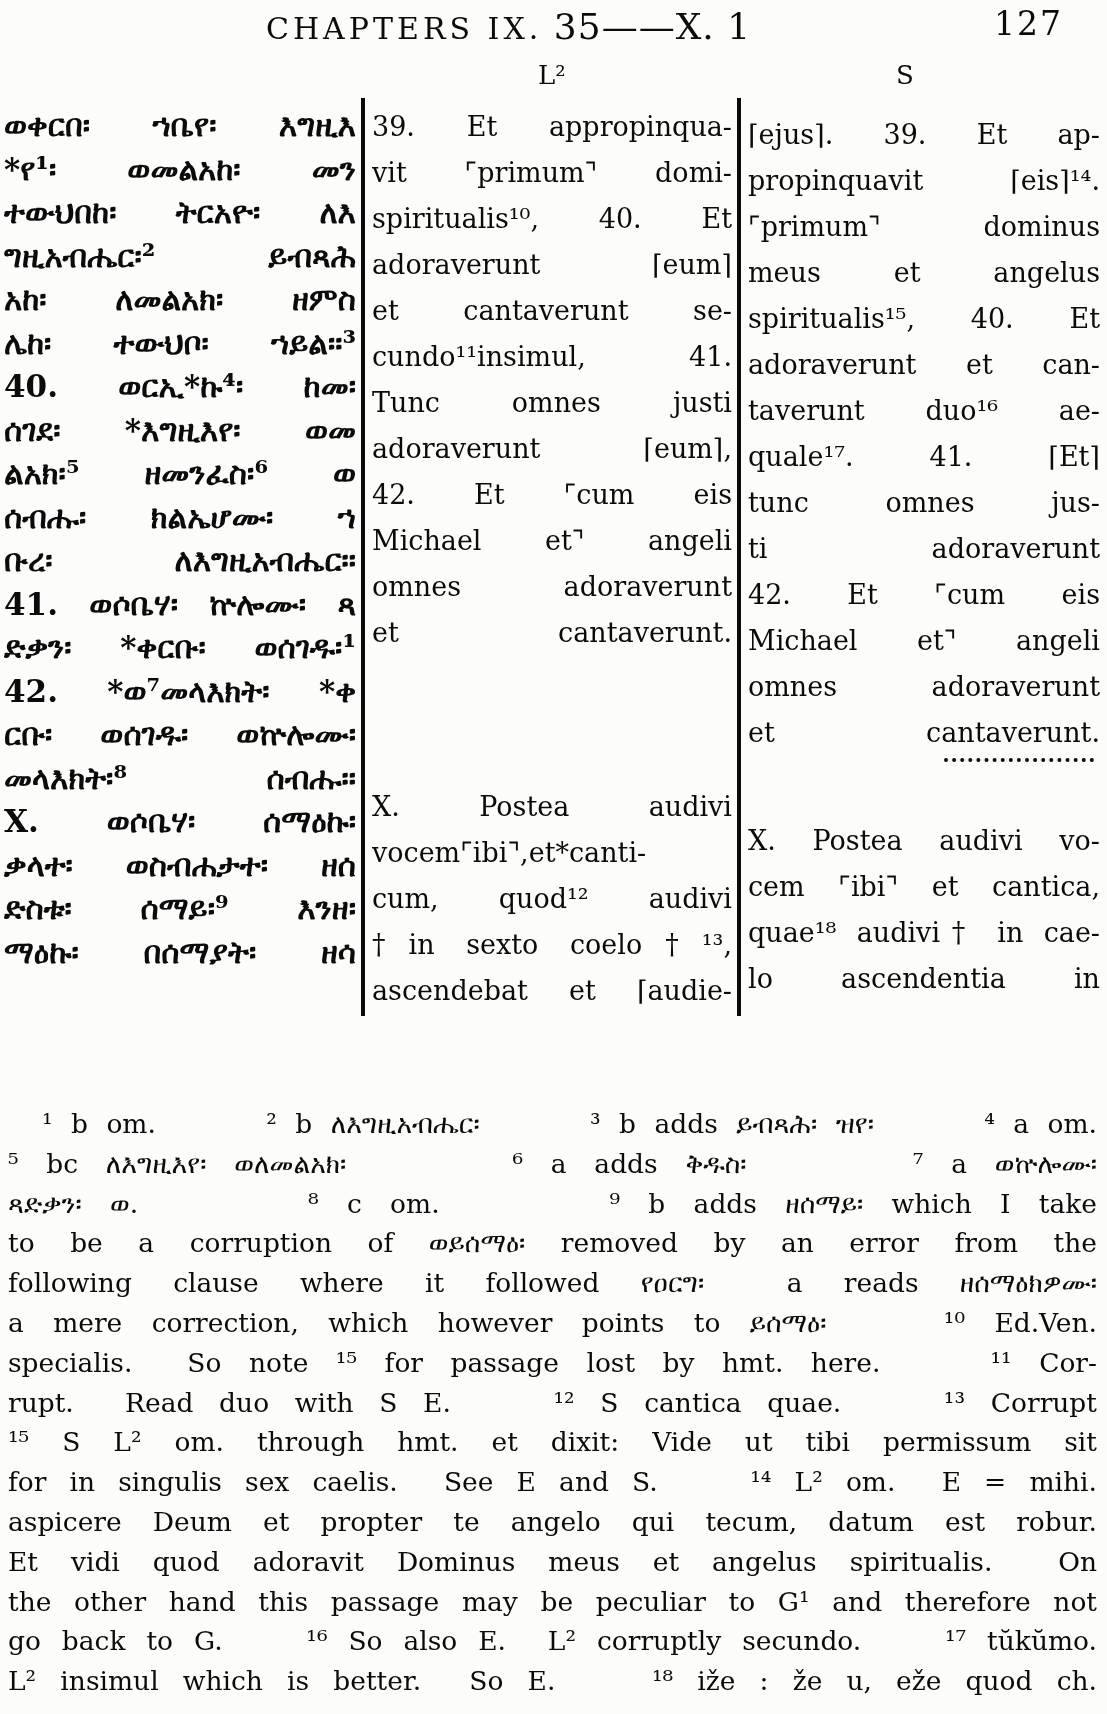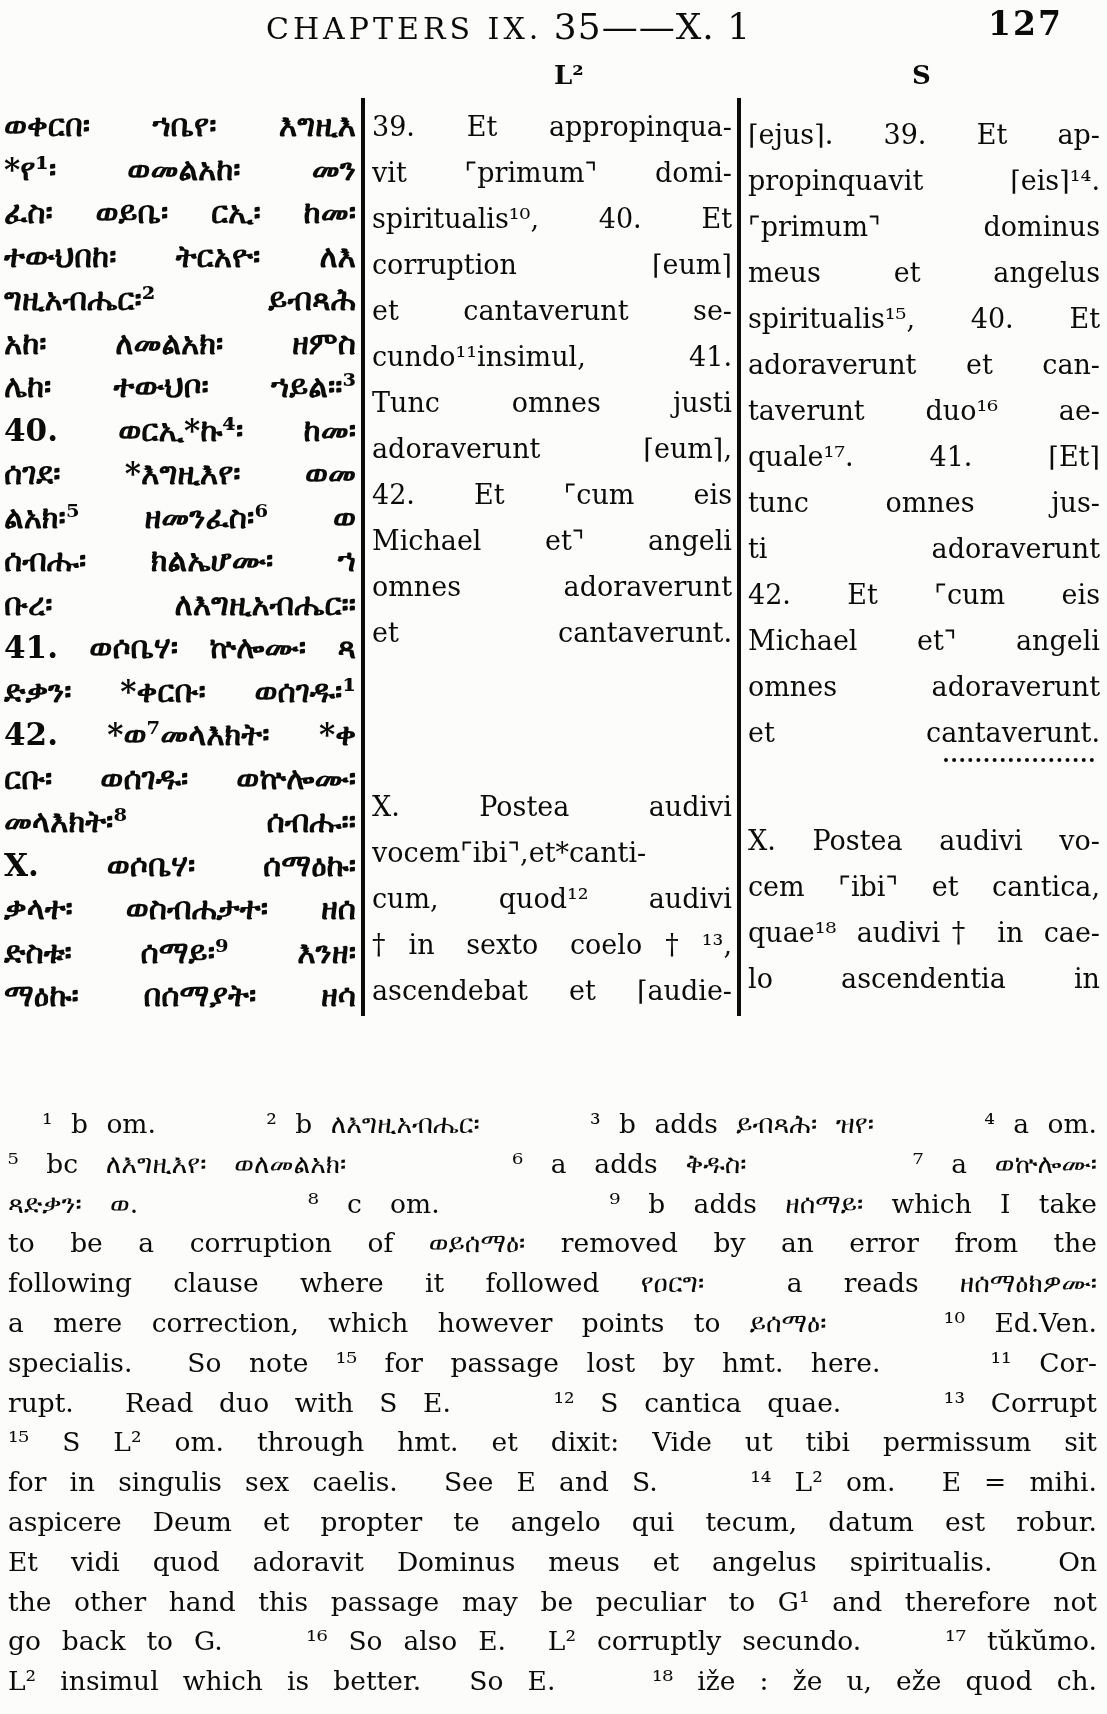--- a/index.html
+++ b/index.html
@@ -6,24 +6,24 @@
   .page {
     position:relative; width:1107px; height:1714px;
     background:#fcfcfa; color:#0b0b0b; overflow:hidden;
     font-family:"DejaVu Serif","Liberation Serif",serif;
   }
   
   .header { position:relative; height:60px; }
   .title { position:absolute; left:266px; top:6px; font-size:30px; letter-spacing:2px; white-space:nowrap; }
   .title .chapters { letter-spacing:4px; }
   .title .range { font-size:36px; letter-spacing:1px;text-align:right; }
-  .pagenum { position:absolute; right:44px; top:4px; font-size:33px; font-weight:bold; letter-spacing:2px; }
+  .pagenum { position:absolute; right:44px; top:4px; font-size:33px; font-weight:normal; letter-spacing:2px; }
   
   .collabels { position:relative; height:38px; }
-  .col-label { position:absolute; font-size:26px; font-weight:bold;margin-left:16px; }
+  .col-label { position:absolute; font-size:26px; font-weight:normal; }
   .label-l2 { left:538px; }
   .label-s  { left:896px; }
   
   .body { position:relative; height:985px; }
   .vrule { position:absolute; top:0; width:4px; height:918px; background:#0b0b0b; }
   .vrule1 { left:361px; }
   .vrule2 { left:737px; }
   .col { position:absolute; top:6px; overflow:hidden; }
   .col-eth { left:4px;   width:352px; }
   .col-l2  { left:372px; width:360px; }
@@ -66,21 +66,20 @@
   </div>
 
   <div class="body">
     <div class="vrule vrule1"></div>
     <div class="vrule vrule2"></div>
 
     <div class="col col-eth">
       <div>
           <div class="eline">ወቀርበ፡ ኀቤየ፡ እግዚእ</div>
           <div class="eline">*የ¹፡ ወመልአከ፡ መን</div>
-          <div class="eline">ፈስ፡ ወይቤ፡ ርኢ፡ ከመ፡</div>
           <div class="eline">ተውህበከ፡ ትርአዮ፡ ለእ</div>
           <div class="eline">ግዚአብሔር፡² ይብጻሕ</div>
           <div class="eline">አከ፡ ለመልአክ፡ ዘምስ</div>
           <div class="eline">ሌከ፡ ተውህቦ፡ ኀይል።³</div>
           <div class="eline">40. ወርኢ*ኩ⁴፡ ከመ፡</div>
           <div class="eline">ሰገደ፡ *እግዚእየ፡ ወመ</div>
           <div class="eline">ልአክ፡⁵ ዘመንፈስ፡⁶ ወ</div>
           <div class="eline">ሰብሑ፡ ክልኤሆሙ፡ ኀ</div>
           <div class="eline">ቡረ፡ ለእግዚአብሔር።</div>
           <div class="eline">41. ወሶቤሃ፡ ኵሎሙ፡ ጻ</div>
@@ -93,21 +92,21 @@
           <div class="eline">ድስቱ፡ ሰማይ፡⁹ እንዘ፡</div>
           <div class="eline">ማዕኩ፡ በሰማያት፡ ዘሳ</div>
         </div>
     </div>
 
     <div class="col col-l2">
       <div>
           <div class="lline">39. Et appropinqua-</div>
           <div class="lline">vit ⌜primum⌝ domi-</div>
           <div class="lline">spiritualis¹⁰, 40. Et</div>
-          <div class="lline">corruption ⌈eum⌉</div>
+          <div class="lline">adoraverunt ⌈eum⌉</div>
           <div class="lline">et cantaverunt se-</div>
           <div class="lline">cundo¹¹insimul, 41.</div>
           <div class="lline">Tunc omnes justi</div>
           <div class="lline">adoraverunt ⌈eum⌉,</div>
           <div class="lline">42. Et ⌜cum eis</div>
           <div class="lline">Michael et⌝ angeli</div>
           <div class="lline">omnes adoraverunt</div>
           <div class="lline">et cantaverunt.</div>
         </div>
       <div class="spacer-l2"></div>

